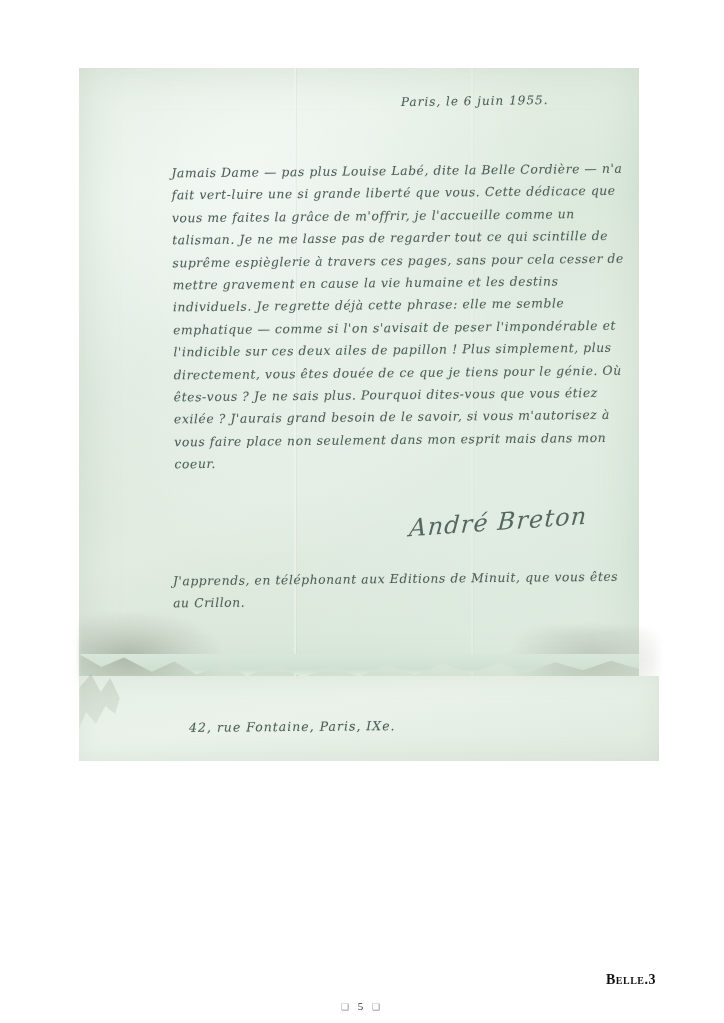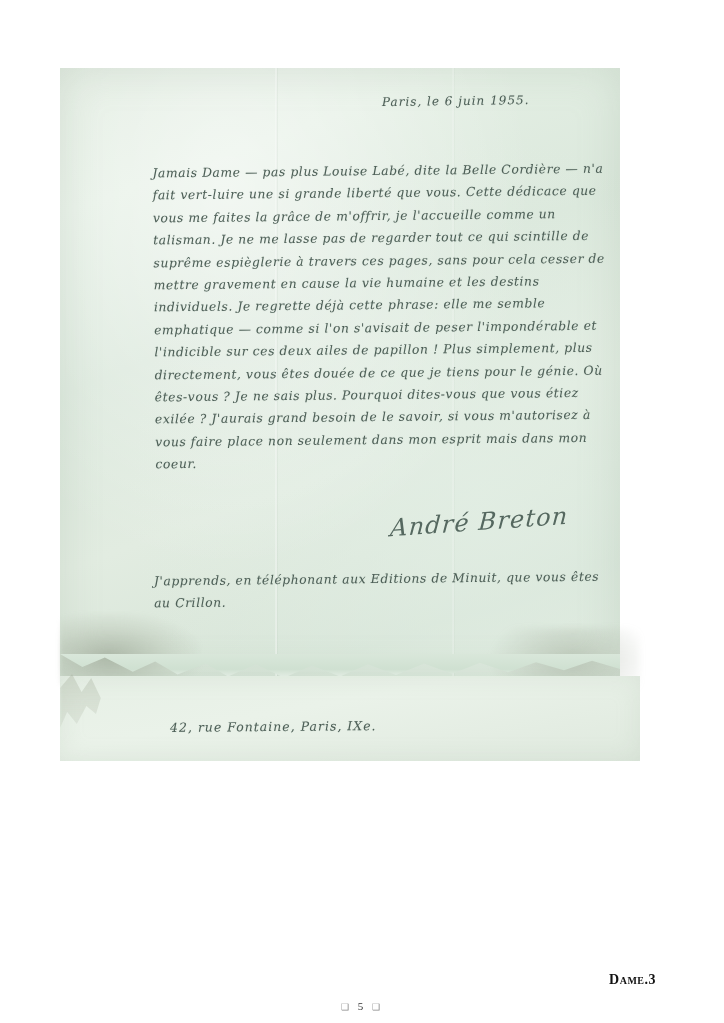--- a/index.html
+++ b/index.html
@@ -11,21 +11,21 @@
     width: 724px;
     height: 1023px;
     position: relative;
     font-family: "Liberation Serif", serif;
     overflow: hidden;
   }
 
   
   .scan {
     position: absolute;
-    left: 60px;
+    left: 79px;
     top: 68px;
     width: 580px;
     height: 693px;
   }
 
   
   .paper {
     position: absolute;
     left: 0;
     top: 0;
@@ -202,19 +202,19 @@
 
   <div class="hand body-text">Jamais Dame — pas plus Louise Labé, dite la Belle Cordière — n'a fait vert-luire une si grande liberté que vous. Cette dédicace que vous me faites la grâce de m'offrir, je l'accueille comme un talisman. Je ne me lasse pas de regarder tout ce qui scintille de suprême espièglerie à travers ces pages, sans pour cela cesser de mettre gravement en cause la vie humaine et les destins individuels. Je regrette déjà cette phrase: elle me semble emphatique — comme si l'on s'avisait de peser l'impondérable et l'indicible sur ces deux ailes de papillon ! Plus simplement, plus directement, vous êtes douée de ce que je tiens pour le génie. Où êtes-vous ? Je ne sais plus. Pourquoi dites-vous que vous étiez exilée ? J'aurais grand besoin de le savoir, si vous m'autorisez à vous faire place non seulement dans mon esprit mais dans mon coeur.</div>
 
   <div class="signature">André Breton</div>
 
   <div class="hand postscript">J'apprends, en téléphonant aux Editions de Minuit, que vous êtes au Crillon.</div>
 
   <div class="hand address">42, rue Fontaine, Paris, IXe.</div>
 </div>
 
-<div class="corr">Dame.3</div>
+<div class="corr">Belle.3</div>
 
 <div class="page-num">
   <span class="bracket">❑</span>
   <span>5</span>
   <span class="bracket">❑</span>
 </div>
 
 </body></html>

